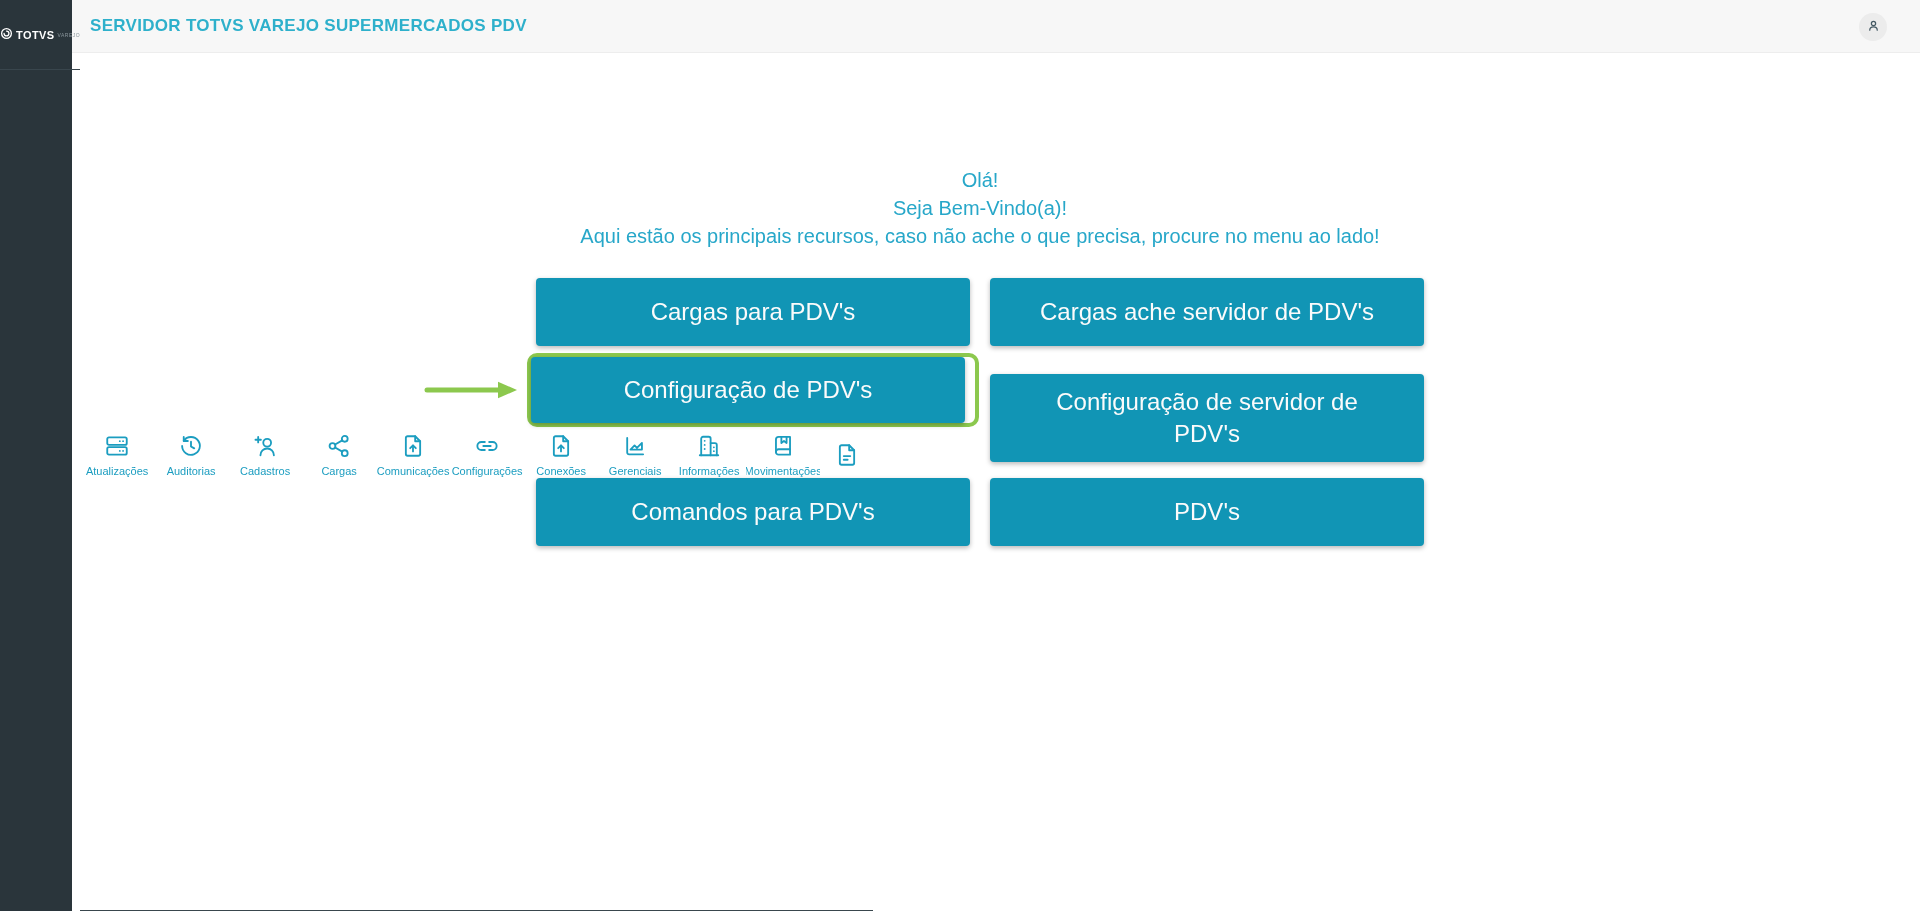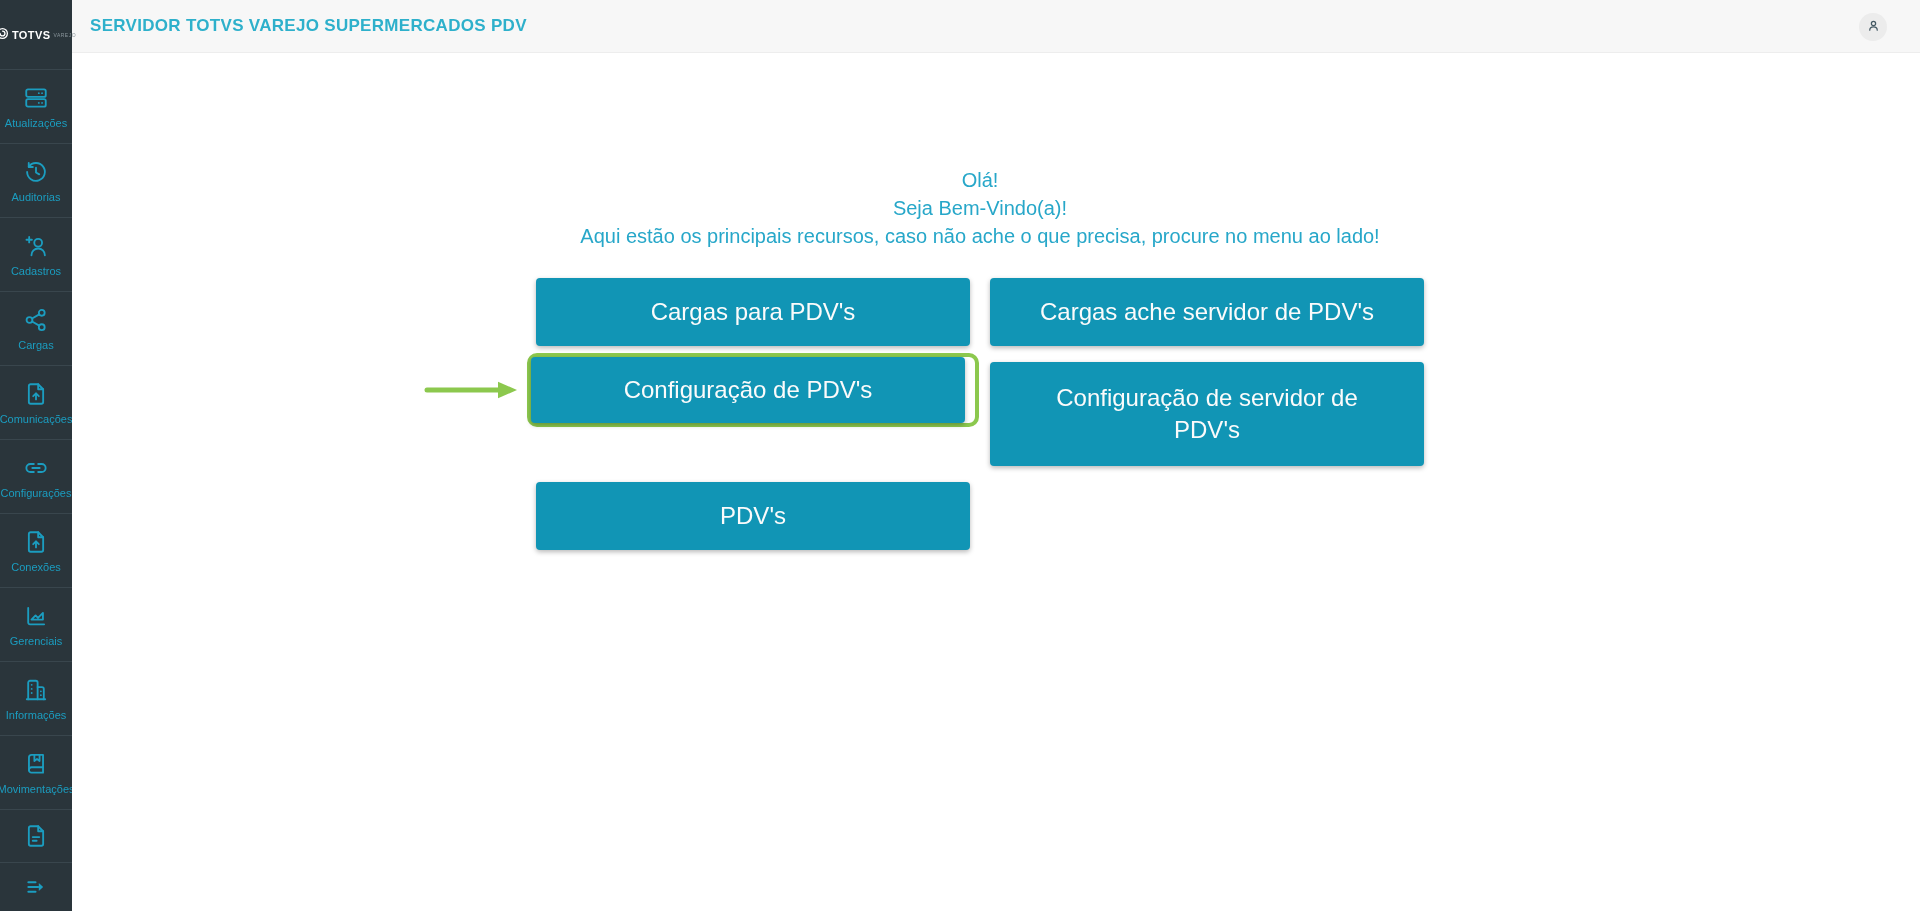--- a/index.html
+++ b/index.html
@@ -1,21 +1,21 @@
 <!DOCTYPE html>
 <html><head>
 <meta charset="utf-8">
 <style>
   * { margin:0; padding:0; box-sizing:border-box; }
   html,body { width:1920px; height:911px; overflow:hidden; background:#fff;
     font-family:"Liberation Sans", sans-serif; }
 
   
   .sidebar { position:fixed; left:0; top:0; width:72px; height:911px;
-    background:#2a353b; display:flex; flex-direction:column; z-index:10; }
+    background:#2a353b; display:flex; flex-direction:row; z-index:10; }
   .logo-box { height:70px; flex:0 0 70px; display:flex; align-items:center; justify-content:center;
     border-bottom:1px solid #39464d; }
   .logo-inner { display:flex; align-items:center; gap:3px; }
   .logo-brand { color:#ffffff; font-weight:bold; font-size:11px; letter-spacing:0.4px; }
   .logo-sub { color:#8a969c; font-size:5px; letter-spacing:0.5px; }
   .side-item { flex:0 0 74px; display:flex; flex-direction:column; align-items:center;
     justify-content:center; border-bottom:1px solid #39464d; cursor:pointer; overflow:hidden; width:72px; }
   .side-item.short { flex:0 0 53px; }
   .side-item.last { flex:1 1 auto; border-bottom:none; }
   .side-label-wrap { width:100%; display:flex; justify-content:center; overflow:hidden; margin-top:6px; }
@@ -33,21 +33,21 @@
   
   .main { position:absolute; left:72px; top:54px; width:1656px; height:857px; background:#fff;
     padding-left:160px; }
   .welcome { margin-top:112px; text-align:center; color:#27a7c9; font-size:20px; line-height:28px; }
   .grid { width:888px; margin:28px auto 0; display:grid;
     grid-template-columns:434px 434px; column-gap:20px; row-gap:16px; align-items:start; }
   .tile-btn { width:434px; min-height:68px; background:#1195b5; border:none; border-radius:4px;
     color:#fbfbfb; font-family:"Liberation Sans", sans-serif; font-size:24px; line-height:32px;
     display:flex; align-items:center; justify-content:center; text-align:center; cursor:pointer;
     box-shadow:0 2px 5px rgba(0,0,0,0.28); padding:10px 30px; }
-  .tile-btn.tall { padding:20px 38px; }
+  .tile-btn.tall { padding:12px 38px;margin-top:12px; }
   .hl-wrap { position:relative; margin:-9px; border:4px solid #8cc84e; border-radius:10px;
     align-self:start; width:452px; }
   .hl-wrap .tile-btn { min-height:66px; width:434px; }
   .arrow { position:absolute; right:calc(100% + 12px); top:50%; transform:translateY(-50%);
     width:95px; height:22px; }
 </style>
 </head>
 <body>
 
 <nav class="sidebar">
@@ -261,17 +261,18 @@
         <svg width="95" height="22" viewBox="0 0 95 22">
           <path d="M3 11h73" stroke="#8cc84e" stroke-width="5" stroke-linecap="round" fill="none"></path>
           <path d="M74 2.8L93 11l-19 8.2z" fill="#8cc84e"></path>
         </svg>
       </span>
       <button class="tile-btn">Configuração de PDV's</button>
     </div>
 
     <button class="tile-btn tall">Configuração de servidor de PDV's</button>
 
+    <button class="tile-btn">Comandos para PDV's</button>
 
     <button class="tile-btn">PDV's</button>
 
   </div>
 </main>
 
 </body></html>

